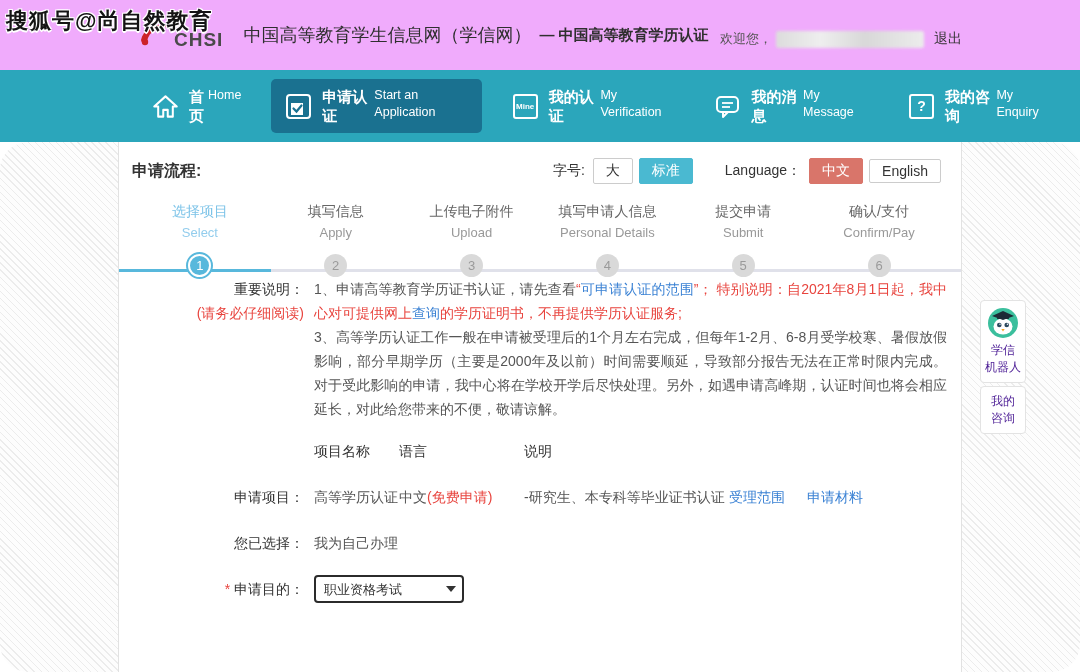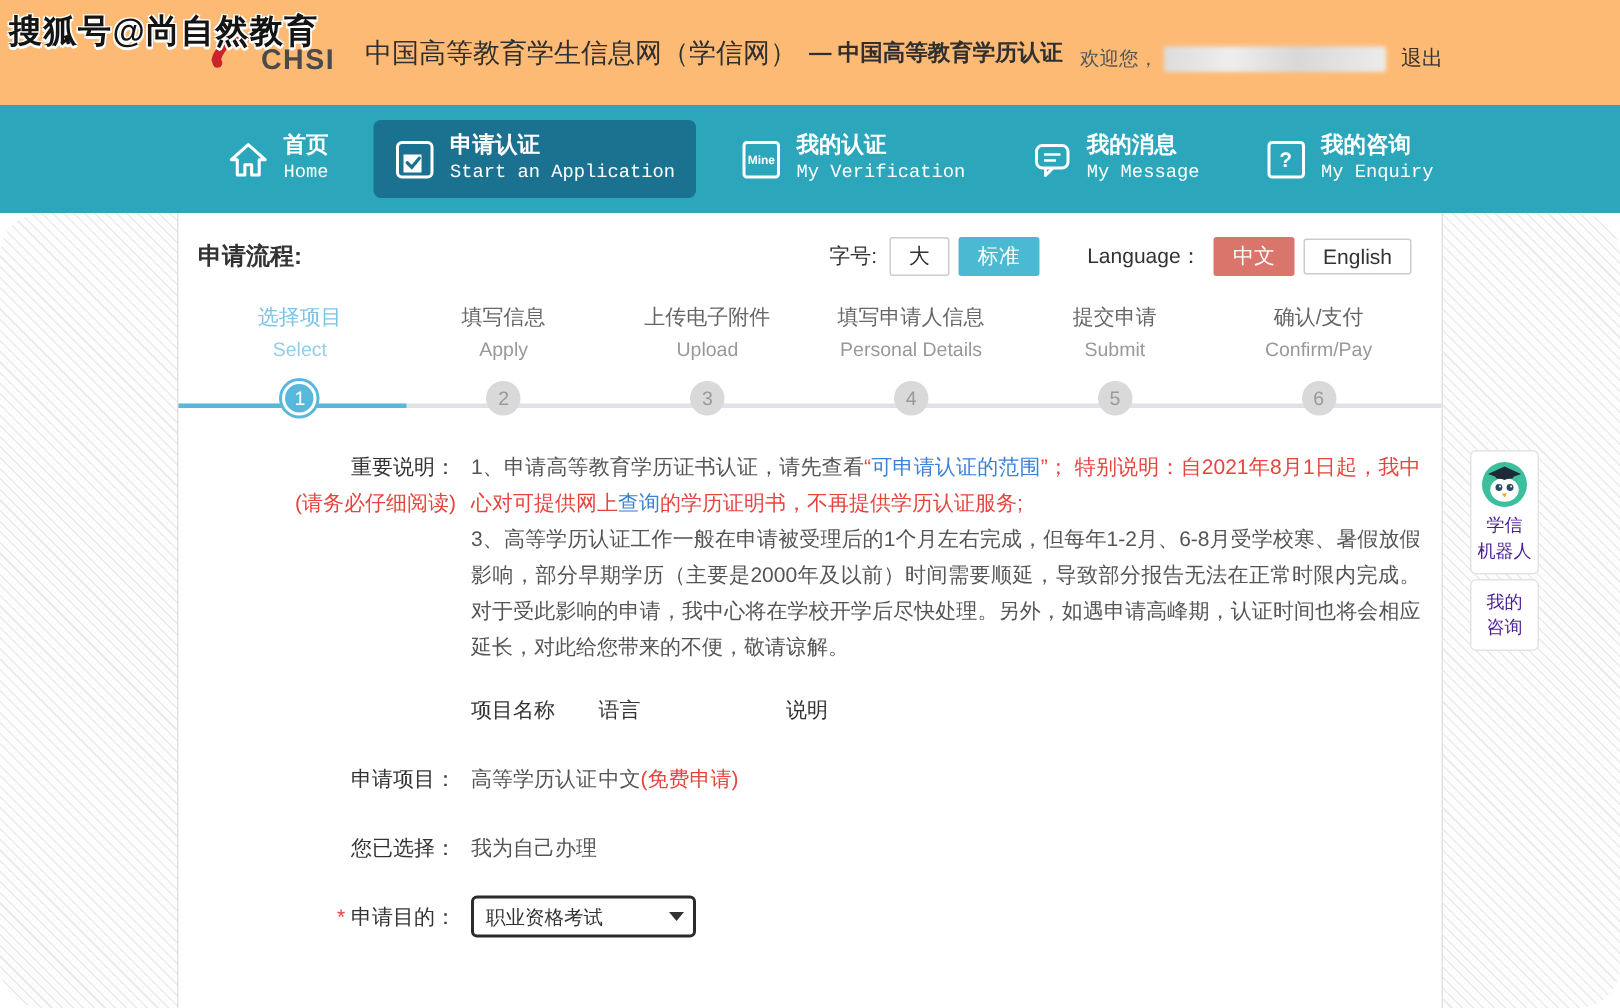--- a/index.html
+++ b/index.html
@@ -1,20 +1,20 @@
 <!DOCTYPE html>
 <html><head>
 <meta charset="utf-8">
 <style>
   * { margin:0; padding:0; box-sizing:border-box; }
   html,body { width:1080px; height:672px; overflow:hidden; background:#fff;
     font-family:"Liberation Sans","DejaVu Sans",sans-serif; }
 
   
-  .header { position:relative; height:70px; background:#fdba74; }
+  .header { position:relative; height:70px; background:#f0abfc; }
   .watermark { position:absolute; left:6px; top:6px; font-size:22px; font-weight:bold;
     color:#141414; letter-spacing:1px; z-index:20;
     text-shadow:-1px -1px 0 #fff,1px -1px 0 #fff,-1px 1px 0 #fff,1px 1px 0 #fff,0 2px 0 #fff; }
   .header-inner { display:flex; align-items:center; height:100%; padding-left:138px; }
   .logo { display:flex; align-items:flex-end; margin-right:10px; }
   .logo svg { width:34px; height:28px; }
   .logo-text { font-size:19px; font-weight:bold; color:#4a4a4a; letter-spacing:1px; margin-left:2px; }
   .title-main { font-size:18px; font-weight:normal; color:#2f2f2f; margin-left:10px; }
   .title-sub { font-size:15px; font-weight:bold; color:#2f2f2f; margin-left:8px; }
   .header-right { position:absolute; right:118px; top:30px; display:flex; align-items:center; font-size:13px; color:#555; }
@@ -23,21 +23,21 @@
   .logout { font-size:14px; color:#333; cursor:pointer; }
 
   
   .nav { height:72px; background:#2ba6bb; display:flex; align-items:center; padding-left:138px; }
   .nav-item { display:flex; align-items:center; color:#fff; padding:8px 14px; margin-right:16px;
     border-radius:5px; cursor:pointer; }
   .nav-item.active { background:#1a7190; }
   .nav-icon { width:27px; height:27px; margin-right:10px; flex-shrink:0; display:flex;
     align-items:center; justify-content:center; }
   .nav-icon svg { width:27px; height:27px; }
-  .nav-texts { display:flex; flex-direction:column;font-family:Liberation Mono, monospace; }
+  .nav-texts { display:flex; flex-direction:row; }
   .nav-zh { font-size:15px; font-weight:bold; line-height:19px; }
   .nav-en { font-size:12.5px; line-height:17px; }
   .boxicon { width:25px; height:25px; border:2px solid #fff; border-radius:3px; color:#fff;
     display:flex; align-items:center; justify-content:center; font-weight:bold; }
   .boxicon.mine { font-size:8px; }
   .boxicon.quest { font-size:14px; }
 
   
   .main { position:relative; height:530px;
     background:repeating-linear-gradient(45deg,#fdfdfd 0 4px,#ececec 4px 5px);border-radius:28px; }
@@ -67,21 +67,21 @@
     color:#9a9a9a; font-size:13px; display:flex; align-items:center; justify-content:center; z-index:2; }
   .step-col.active .step-zh { color:#7cc3e8; }
   .step-col.active .step-en { color:#93cded; }
   .step-col.active .step-circle { background:#58b8dc; color:#fff; border:2px solid #fff;
     box-shadow:0 0 0 2px #58b8dc; }
 
   
   .row-flex { display:flex; }
   .label-col { width:172px; flex-shrink:0; text-align:right; font-size:14px; color:#333; line-height:24px; }
   .value-col { flex:1; margin-left:10px; font-size:14px; color:#555; line-height:24px; }
-  .notes { margin-top:22px; }
+  .notes { }
   .notes .value-col { text-align:justify; }
   .red { color:#e8443e; }
   .link { color:#3b82d4; cursor:pointer; text-decoration:none; }
 
   .tbl-head { margin-top:18px; }
   .cols { display:flex; }
   .c1 { width:85px; flex-shrink:0; }
   .c2 { width:125px; flex-shrink:0; }
   .c3 { display:flex; flex:1; }
   .desc { width:205px; flex-shrink:0; }
@@ -258,20 +258,25 @@
         <span class="c2">语言</span>
         <span class="c3">说明</span>
       </div>
     </div>
 
     <div class="tbl-row row-flex">
       <div class="label-col">申请项目：</div>
       <div class="value-col cols">
         <span class="c1">高等学历认证</span>
         <span class="c2"><span>中文</span><span class="red">(免费申请)</span></span>
+        <span class="c3">
+          <span class="desc">-研究生、本专科等毕业证书认证</span>
+          <span class="link">受理范围</span>
+          <span class="link">申请材料</span>
+        </span>
       </div>
     </div>
 
     <div class="sel-row row-flex">
       <div class="label-col">您已选择：</div>
       <div class="value-col">我为自己办理</div>
     </div>
 
     <div class="purpose-row row-flex">
       <div class="label-col"><span class="red">*</span><span> 申请目的：</span></div>

